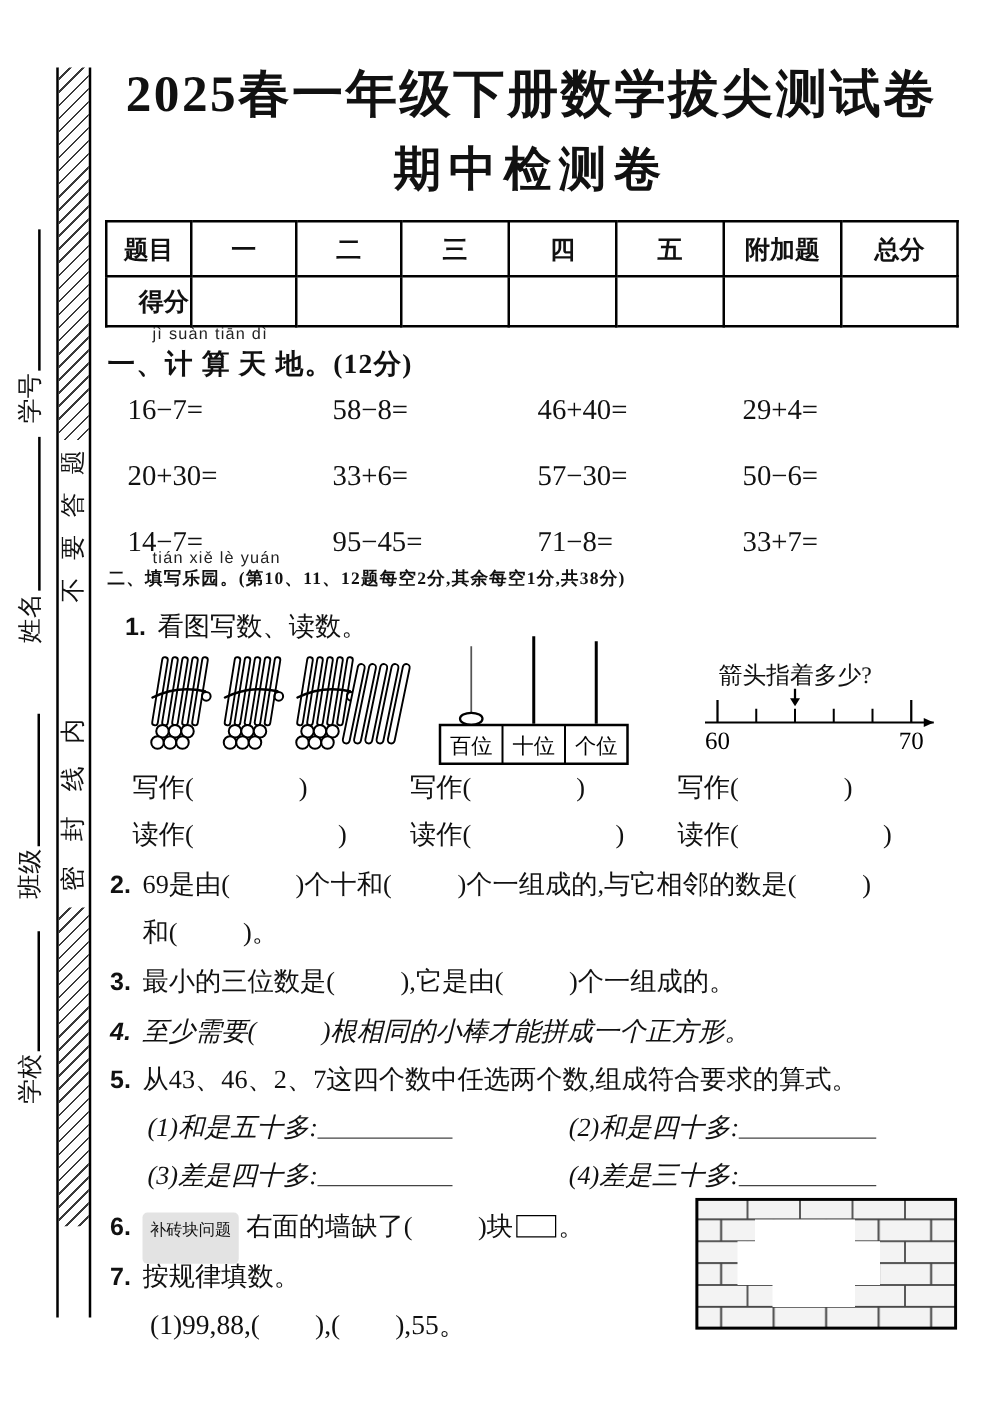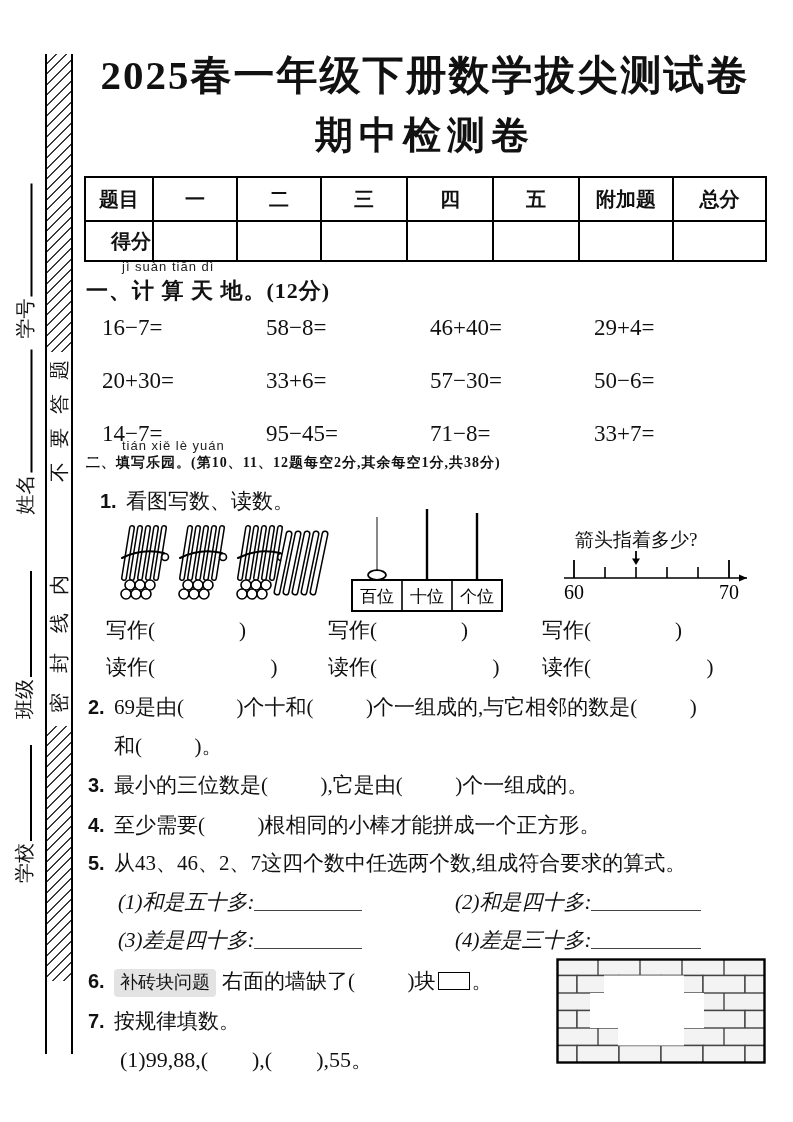--- a/index.html
+++ b/index.html
@@ -53,22 +53,22 @@
     left:102px;top:315px;width:656px;display:grid;
     grid-template-columns:repeat(4,1fr);row-gap:27px;font-size:23px;
   }
 
   
   .q{left:88px;width:695px;font-size:21px;line-height:27px;}
   .qnum{font-family:"Liberation Sans",sans-serif;font-weight:700;font-size:20px;display:inline-block;min-width:26px;}
   .indent{left:114px;}
   .blank-u{display:inline-block;border-bottom:1.6px solid #444;height:16px;vertical-align:-2px;}
   .badge{
-    display:inline-block;background:#e3e3e3;border-radius:4px;padding:0 6px 1px 6px;
-    font-size:18px;margin-right:6px;
+    display:inline-block;background:#e3e3e3;border-radius:4px;padding:0 6px 14px 6px;
+    font-size:13px;margin-right:6px;
   }
   .brick-glyph{
     display:inline-block;width:30px;height:16px;border:1.6px solid #000;
     vertical-align:-2px;margin:0 2px;background:#fff;
   }
   .wr-group{position:absolute;top:612px;font-size:21px;line-height:37px;}
   .q5row{position:absolute;left:118px;width:660px;font-size:21px;display:flex;font-style:italic;}
   .q5item1{width:337px;}
 </style>
 </head>
@@ -298,21 +298,21 @@
     <span class="qnum">2.</span><span class="prew">69是由(          )个十和(          )个一组成的,与它相邻的数是(          )</span>
   </div>
   <div class="abs q indent" style="top:733px;">
     <span class="prew">和(          )。</span>
   </div>
 
   <div class="abs q" style="top:772px;">
     <span class="qnum">3.</span><span class="prew">最小的三位数是(          ),它是由(          )个一组成的。</span>
   </div>
 
-  <div class="abs q" style="top:812px;">
+  <div class="abs q" style="top:812px;font-style:italic;">
     <span class="qnum">4.</span><span class="prew">至少需要(          )根相同的小棒才能拼成一个正方形。</span>
   </div>
 
   <div class="abs q" style="top:850px;">
     <span class="qnum">5.</span><span class="prew">从43、46、2、7这四个数中任选两个数,组成符合要求的算式。</span>
   </div>
   <div class="q5row" style="top:888px;">
     <span class="q5item1"><span>(1)和是五十多:</span><span class="blank-u" style="width:108px;"></span></span>
     <span><span>(2)和是四十多:</span><span class="blank-u" style="width:110px;"></span></span>
   </div>

